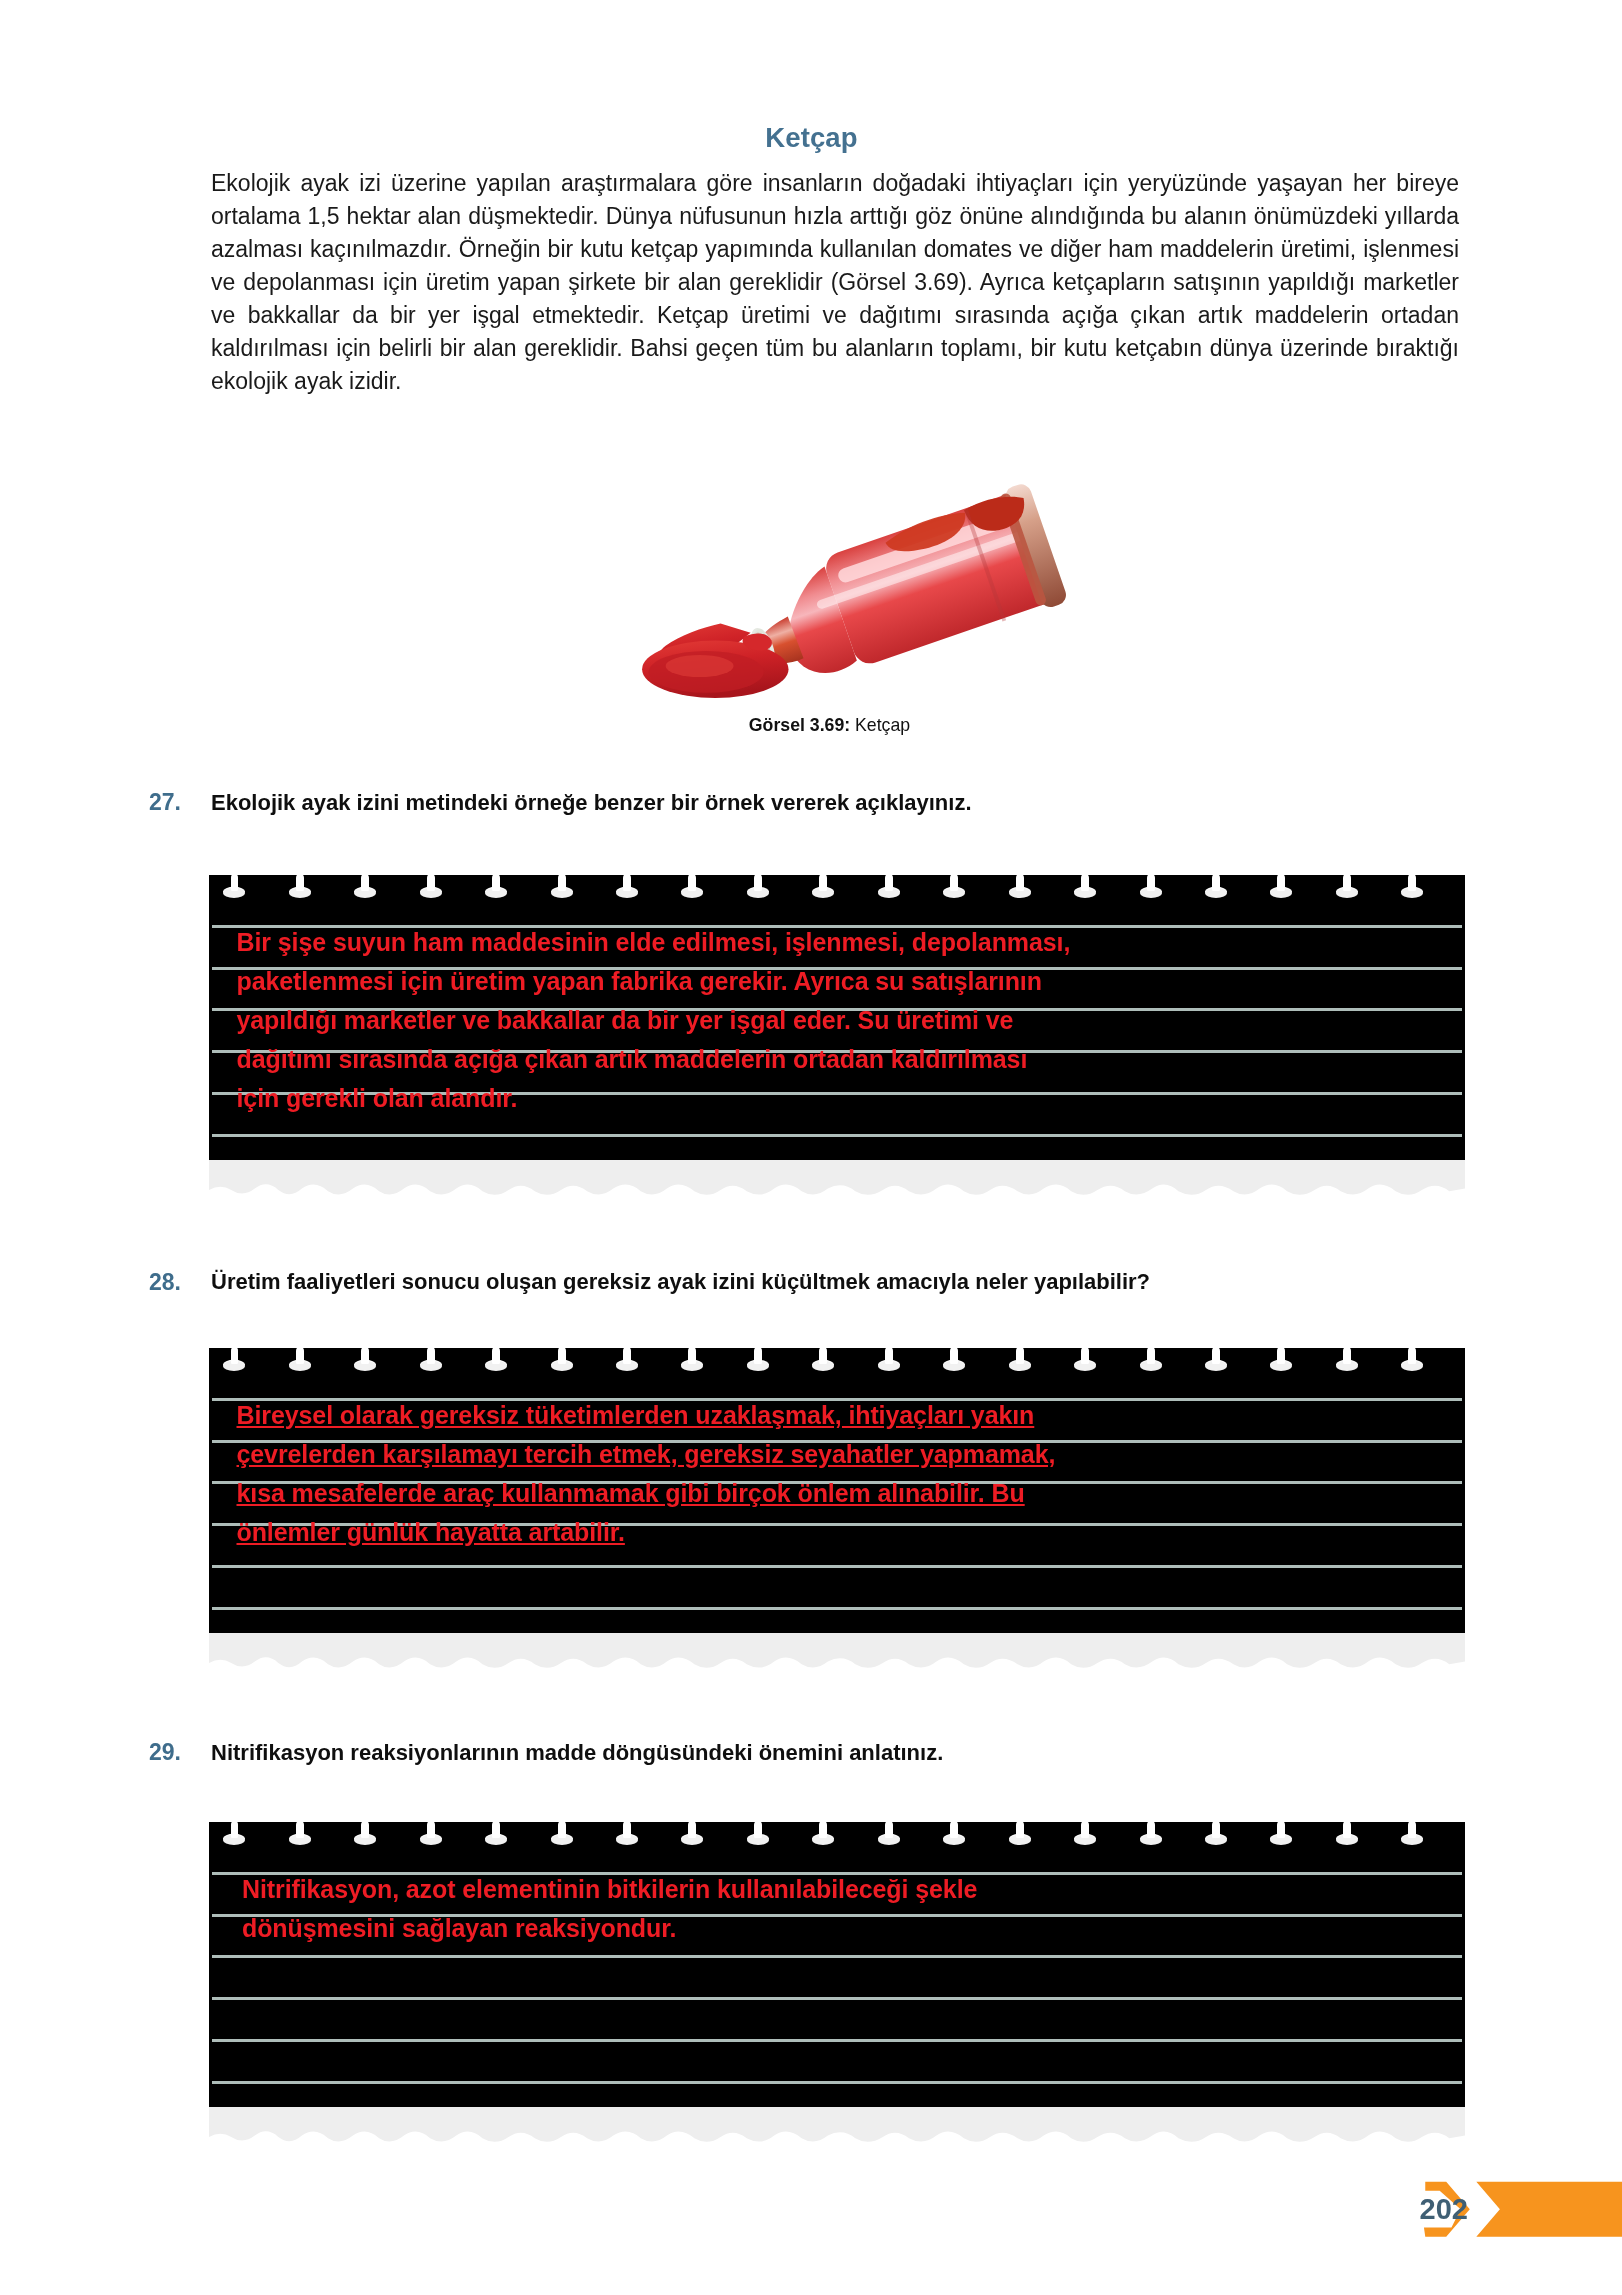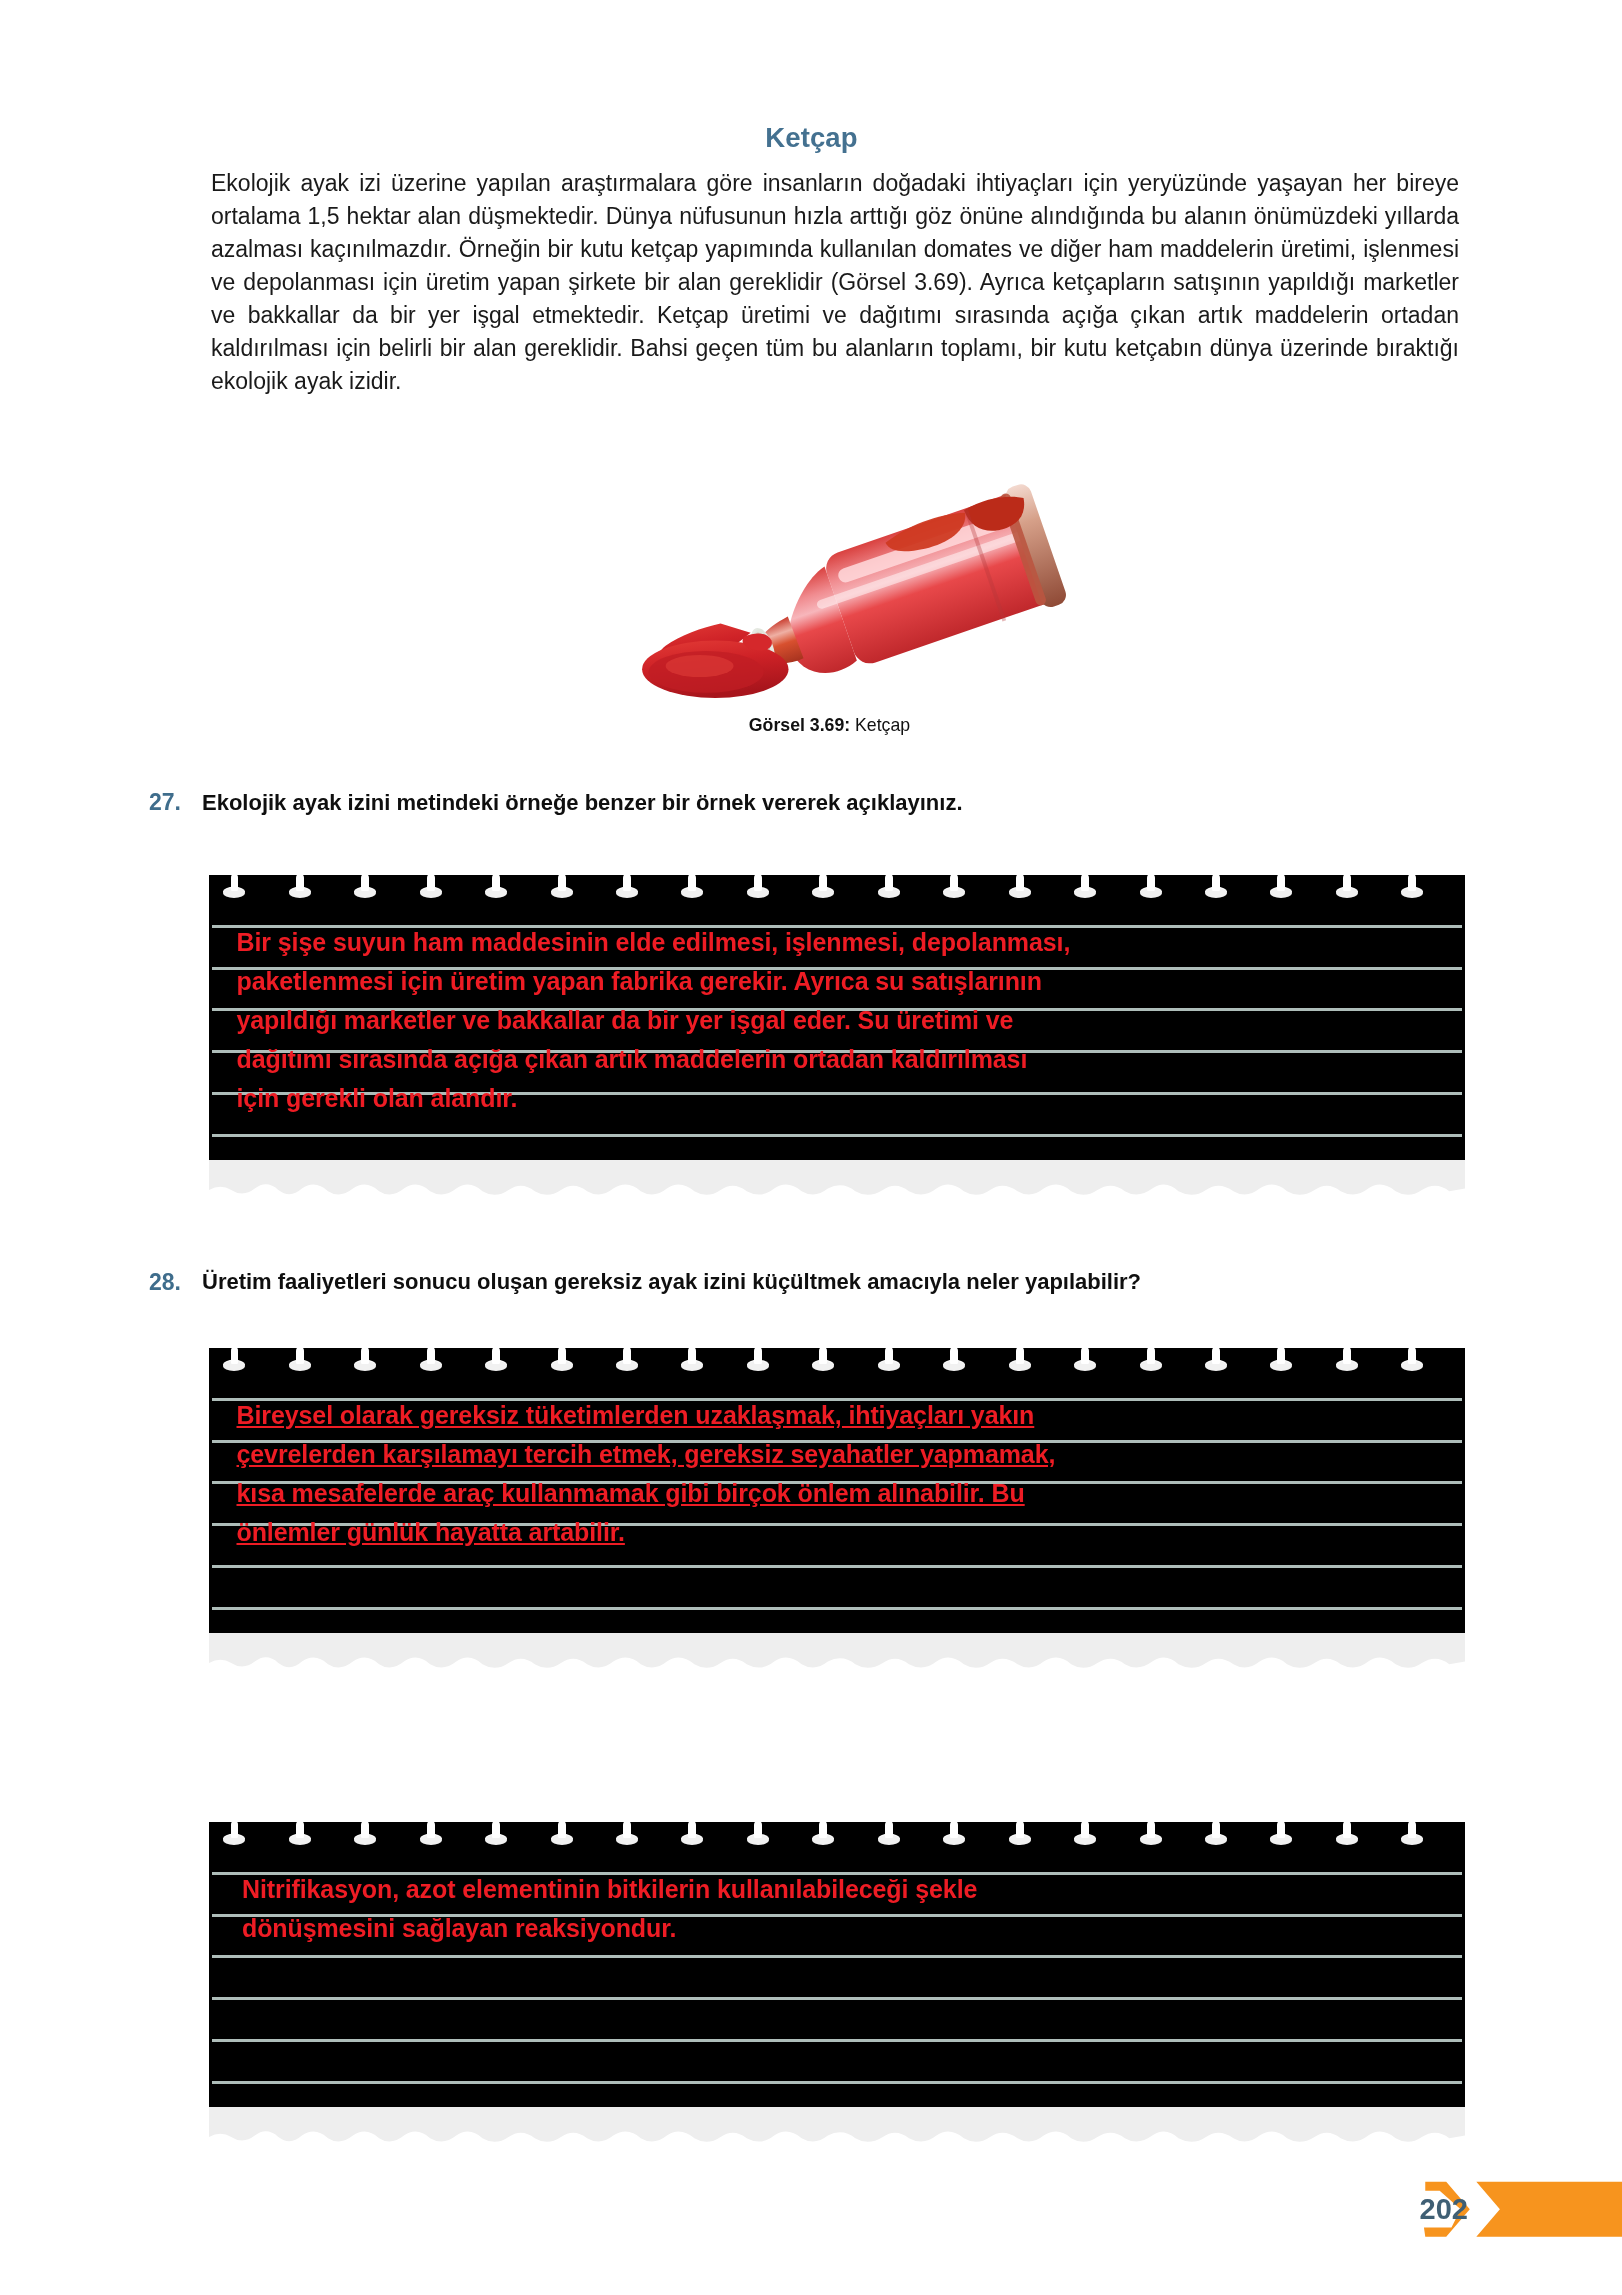--- a/index.html
+++ b/index.html
@@ -70,21 +70,21 @@
   }
   .figure-caption b { font-weight: 700; }
 
   
   .question {
     position: absolute;
     left: 149px;
     width: 1315px;
     display: flex;
     align-items: baseline;
-    gap: 16px;
+    gap: 25px;
   }
   .q-number {
     font-size: 23px;
     font-weight: 700;
     color: #3f6d8c;
     flex: 0 0 auto;
     min-width: 37px;
   }
   .q-text {
     font-size: 22px;
@@ -386,20 +386,24 @@
                  Q968 32 988 48 Q1008 60 1030 46 Q1050 32 1070 48 Q1092 60 1112 44
                  Q1132 30 1154 48 Q1174 60 1194 46 Q1214 32 1236 48 Q1256 60 1276 44
                  Q1298 30 1318 48 Q1338 60 1358 46 Q1380 32 1400 48 Q1420 60 1442 44
                  Q1462 30 1482 48 Q1504 60 1524 46 Q1544 32 1566 48 Q1586 60 1606 44
                  Q1628 30 1648 48 Q1668 60 1690 46 Q1710 32 1730 48 Q1752 60 1772 44
                  Q1792 30 1814 48 Q1834 60 1854 46 Q1876 32 1896 48 L1920 44 L1920 60 Z" fill="#ffffff"></path>
       </svg>
     </div>
   </div>
 
+  <div class="question q29">
+    <span class="q-number">29.</span>
+    <span class="q-text">Nitrifikasyon reaksiyonlarının madde döngüsündeki önemini anlatınız.</span>
+  </div>
 
   <div class="note note-n29">
     <div class="note-lines">
       <div class="rule" style="top:50px"></div>
       <div class="rule" style="top:92px"></div>
       <div class="rule" style="top:133px"></div>
       <div class="rule" style="top:175px"></div>
       <div class="rule" style="top:217px"></div>
       <div class="rule" style="top:259px"></div>
     </div>

